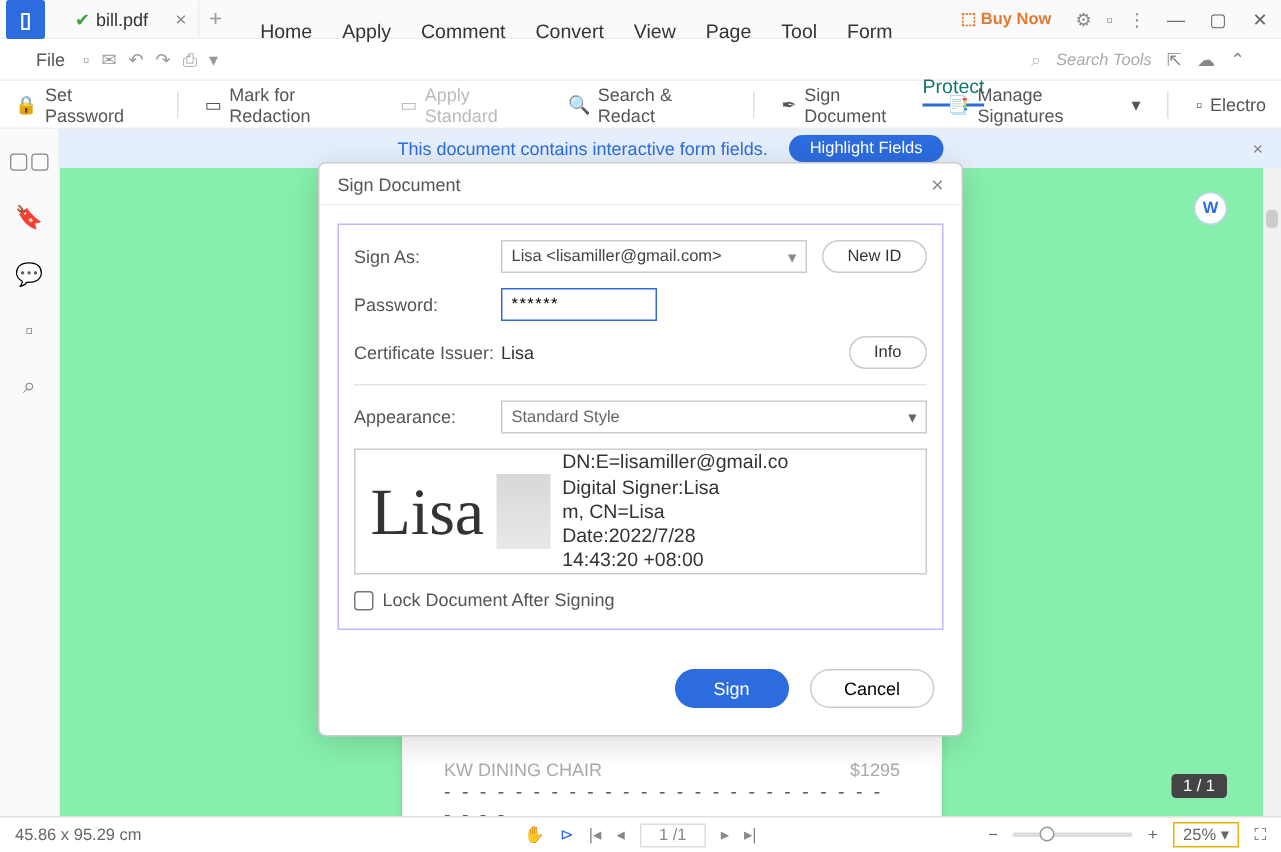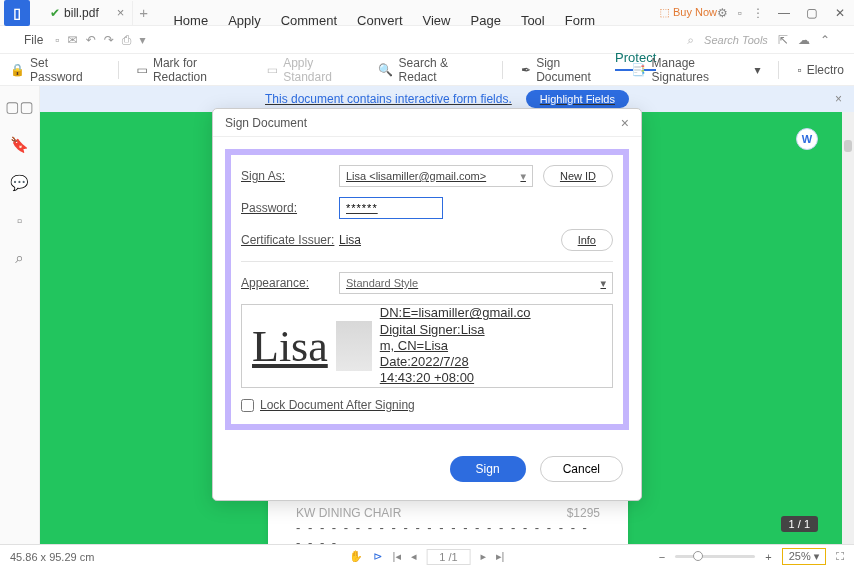--- a/index.html
+++ b/index.html
@@ -4,21 +4,21 @@
 <style>
 * { margin: 0; padding: 0; box-sizing: border-box; font-family: -apple-system, "Segoe UI", Arial, sans-serif; }
 body { width: 854px; height: 568px; background: #fff; overflow: hidden; font-size: 12px; color: #333; position: relative; }
 .titlebar { height: 26px; display: flex; align-items: center; background: #fafafa; border-bottom: 1px solid #eee; }
 .app-icon { width: 26px; height: 26px; background: #2d6cdf; display: flex; align-items: center; justify-content: center; color: #fff; font-weight: bold; font-size: 14px; border-radius: 2px; margin: 2px 6px 2px 4px; }
 .check-icon { color: #3aa03a; font-size: 12px; margin: 0 4px 0 6px; }
 .tab { display: flex; align-items: center; padding: 0 8px; height: 24px; border-right: 1px solid #eee; }
 .tab-close { margin-left: 18px; color: #888; font-size: 13px; cursor: pointer; }
 .plus-tab { color: #999; font-size: 15px; margin-left: 6px; cursor: pointer; }
 .spacer { flex: 1; }
-.buy-now { color: #e27a34; font-size: 11px; margin-right: 0; cursor: pointer; }
+.buy-now { color: #e27a34; font-size: 11px; margin-right: 16px; cursor: pointer; font-weight: bold; }
 .title-icons { display: flex; align-items: center; gap: 10px; padding-right: 6px; }
 .title-icons span { color: #888; cursor: pointer; }
 .win-ctrl { display: flex; }
 .win-ctrl div { width: 28px; height: 26px; display: flex; align-items: center; justify-content: center; color: #666; cursor: pointer; }
 
 .menubar { height: 28px; display: flex; align-items: center; border-bottom: 1px solid #eee; padding: 0 24px; gap: 12px; }
 .menubar .mlabel { font-size: 12px; color: #555; cursor: pointer; }
 .qat { display: flex; align-items: center; gap: 8px; margin-right: 10px; }
 .qat span { color: #999; cursor: pointer; }
 .menu-tabs { display: flex; gap: 20px; margin-left: 6px; }
@@ -29,21 +29,21 @@
 
 .toolbar { height: 32px; display: flex; align-items: center; border-bottom: 1px solid #eee; padding: 0 10px; gap: 18px; font-size: 12px; color: #555; }
 .toolbar .tb { display: flex; align-items: center; gap: 5px; cursor: pointer; }
 .toolbar .divider { width: 1px; height: 18px; background: #e0e0e0; }
 .tb.muted { color: #bbb; }
 
 .main { display: flex; height: calc(568px - 26px - 28px - 32px - 24px); position: relative; }
 .leftbar { width: 40px; background: #fafafa; border-right: 1px solid #eee; display: flex; flex-direction: column; align-items: center; padding-top: 12px; gap: 20px; }
 .leftbar span { color: #888; font-size: 15px; cursor: pointer; }
 
-.docarea { flex: 1; background: #22c55e; position: relative; overflow: hidden; text-decoration: underline; }
+.docarea { flex: 1; background: #86efac; position: relative; overflow: hidden; }
 .notice { height: 26px; background: #e5eefb; display: flex; align-items: center; justify-content: center; gap: 14px; font-size: 12px; color: #2d6cdf; position: relative; }
 .notice-close { position: absolute; right: 12px; color: #888; cursor: pointer; }
 .highlight-btn { background: #2d6cdf; color: #fff; border-radius: 12px; padding: 3px 14px; font-size: 11px; cursor: pointer; }
 
 .page-counter { position: absolute; right: 36px; bottom: 12px; background: #444; color: #fff; padding: 2px 8px; border-radius: 3px; font-size: 11px; }
 .word-badge { position: absolute; right: 36px; top: 42px; width: 22px; height: 22px; border: 1px solid #c5d6f2; border-radius: 50%; display: flex; align-items: center; justify-content: center; color: #2d6cdf; font-size: 11px; font-weight: bold; background: #fff; }
 
 .doc-page { position: absolute; left: 228px; top: 400px; width: 360px; background: #fff; box-shadow: 0 0 6px rgba(0,0,0,.1); padding: 20px 28px 40px; font-size: 13px; }
 .dash-line { letter-spacing: 2px; color: #555; }
 
@@ -56,21 +56,21 @@
 .sb-page-input { border: 1px solid #ddd; padding: 1px 4px; width: 44px; text-align: center; font-size: 11px; }
 .sb-right { margin-left: auto; display: flex; align-items: center; gap: 10px; }
 .zoom-slider { width: 80px; height: 3px; background: #ddd; position: relative; border-radius: 2px; }
 .zoom-thumb { position: absolute; left: 18px; top: -4px; width: 10px; height: 10px; border: 1px solid #999; background: #fff; border-radius: 50%; }
 .zoom-sel { border: 1px solid #eab308; padding: 1px 6px; font-size: 11px; }
 
 .dialog { position: absolute; left: 212px; top: 108px; width: 430px; background: #fff; border: 1px solid #ccc; border-radius: 5px; box-shadow: 0 4px 20px rgba(0,0,0,.15); z-index: 50; }
 .dlg-title { height: 28px; display: flex; align-items: center; padding: 0 12px; font-size: 12px; color: #555; border-bottom: 1px solid #eee; border-radius: 5px 5px 0 0; }
 .dlg-close { margin-left: auto; color: #888; cursor: pointer; font-size: 14px; }
 .dlg-body { padding: 12px; }
-.red-frame { border: 6px solid #c4b5fd; padding: 10px 10px 12px; text-decoration: underline; }
+.red-frame { border: 1px solid #c4b5fd; padding: 10px 10px 12px; }
 .fr-row { display: flex; align-items: center; margin-bottom: 10px; font-size: 12px; }
 .fr-label { width: 98px; color: #555; }
 .fr-sel { flex: 1; border: 1px solid #ccc; height: 22px; padding: 0 6px; font-size: 11px; color: #444; display: flex; align-items: center; justify-content: space-between; cursor: pointer; }
 .fr-sel .chev { color: #888; }
 .pill-btn { border: 1px solid #ccc; border-radius: 11px; height: 22px; padding: 0 16px; font-size: 11px; margin-left: 10px; cursor: pointer; display: flex; align-items: center; }
 .fr-input { border: 1.5px solid #2d6cdf; height: 22px; width: 104px; padding: 0 6px; font-size: 11px; letter-spacing: 1px; }
 .hr { border-top: 1px solid #e5e5e5; margin: 6px 0 10px; }
 .app-sel { border: 1px solid #ccc; height: 22px; padding: 0 6px; font-size: 11px; color: #666; display: flex; align-items: center; justify-content: space-between; cursor: pointer; }
 .sig-preview { border: 1px solid #ccc; height: 84px; margin-top: 8px; display: flex; align-items: center; padding: 0 10px; gap: 8px; }
 .sig-name { font-size: 44px; font-family: Georgia, serif; }

